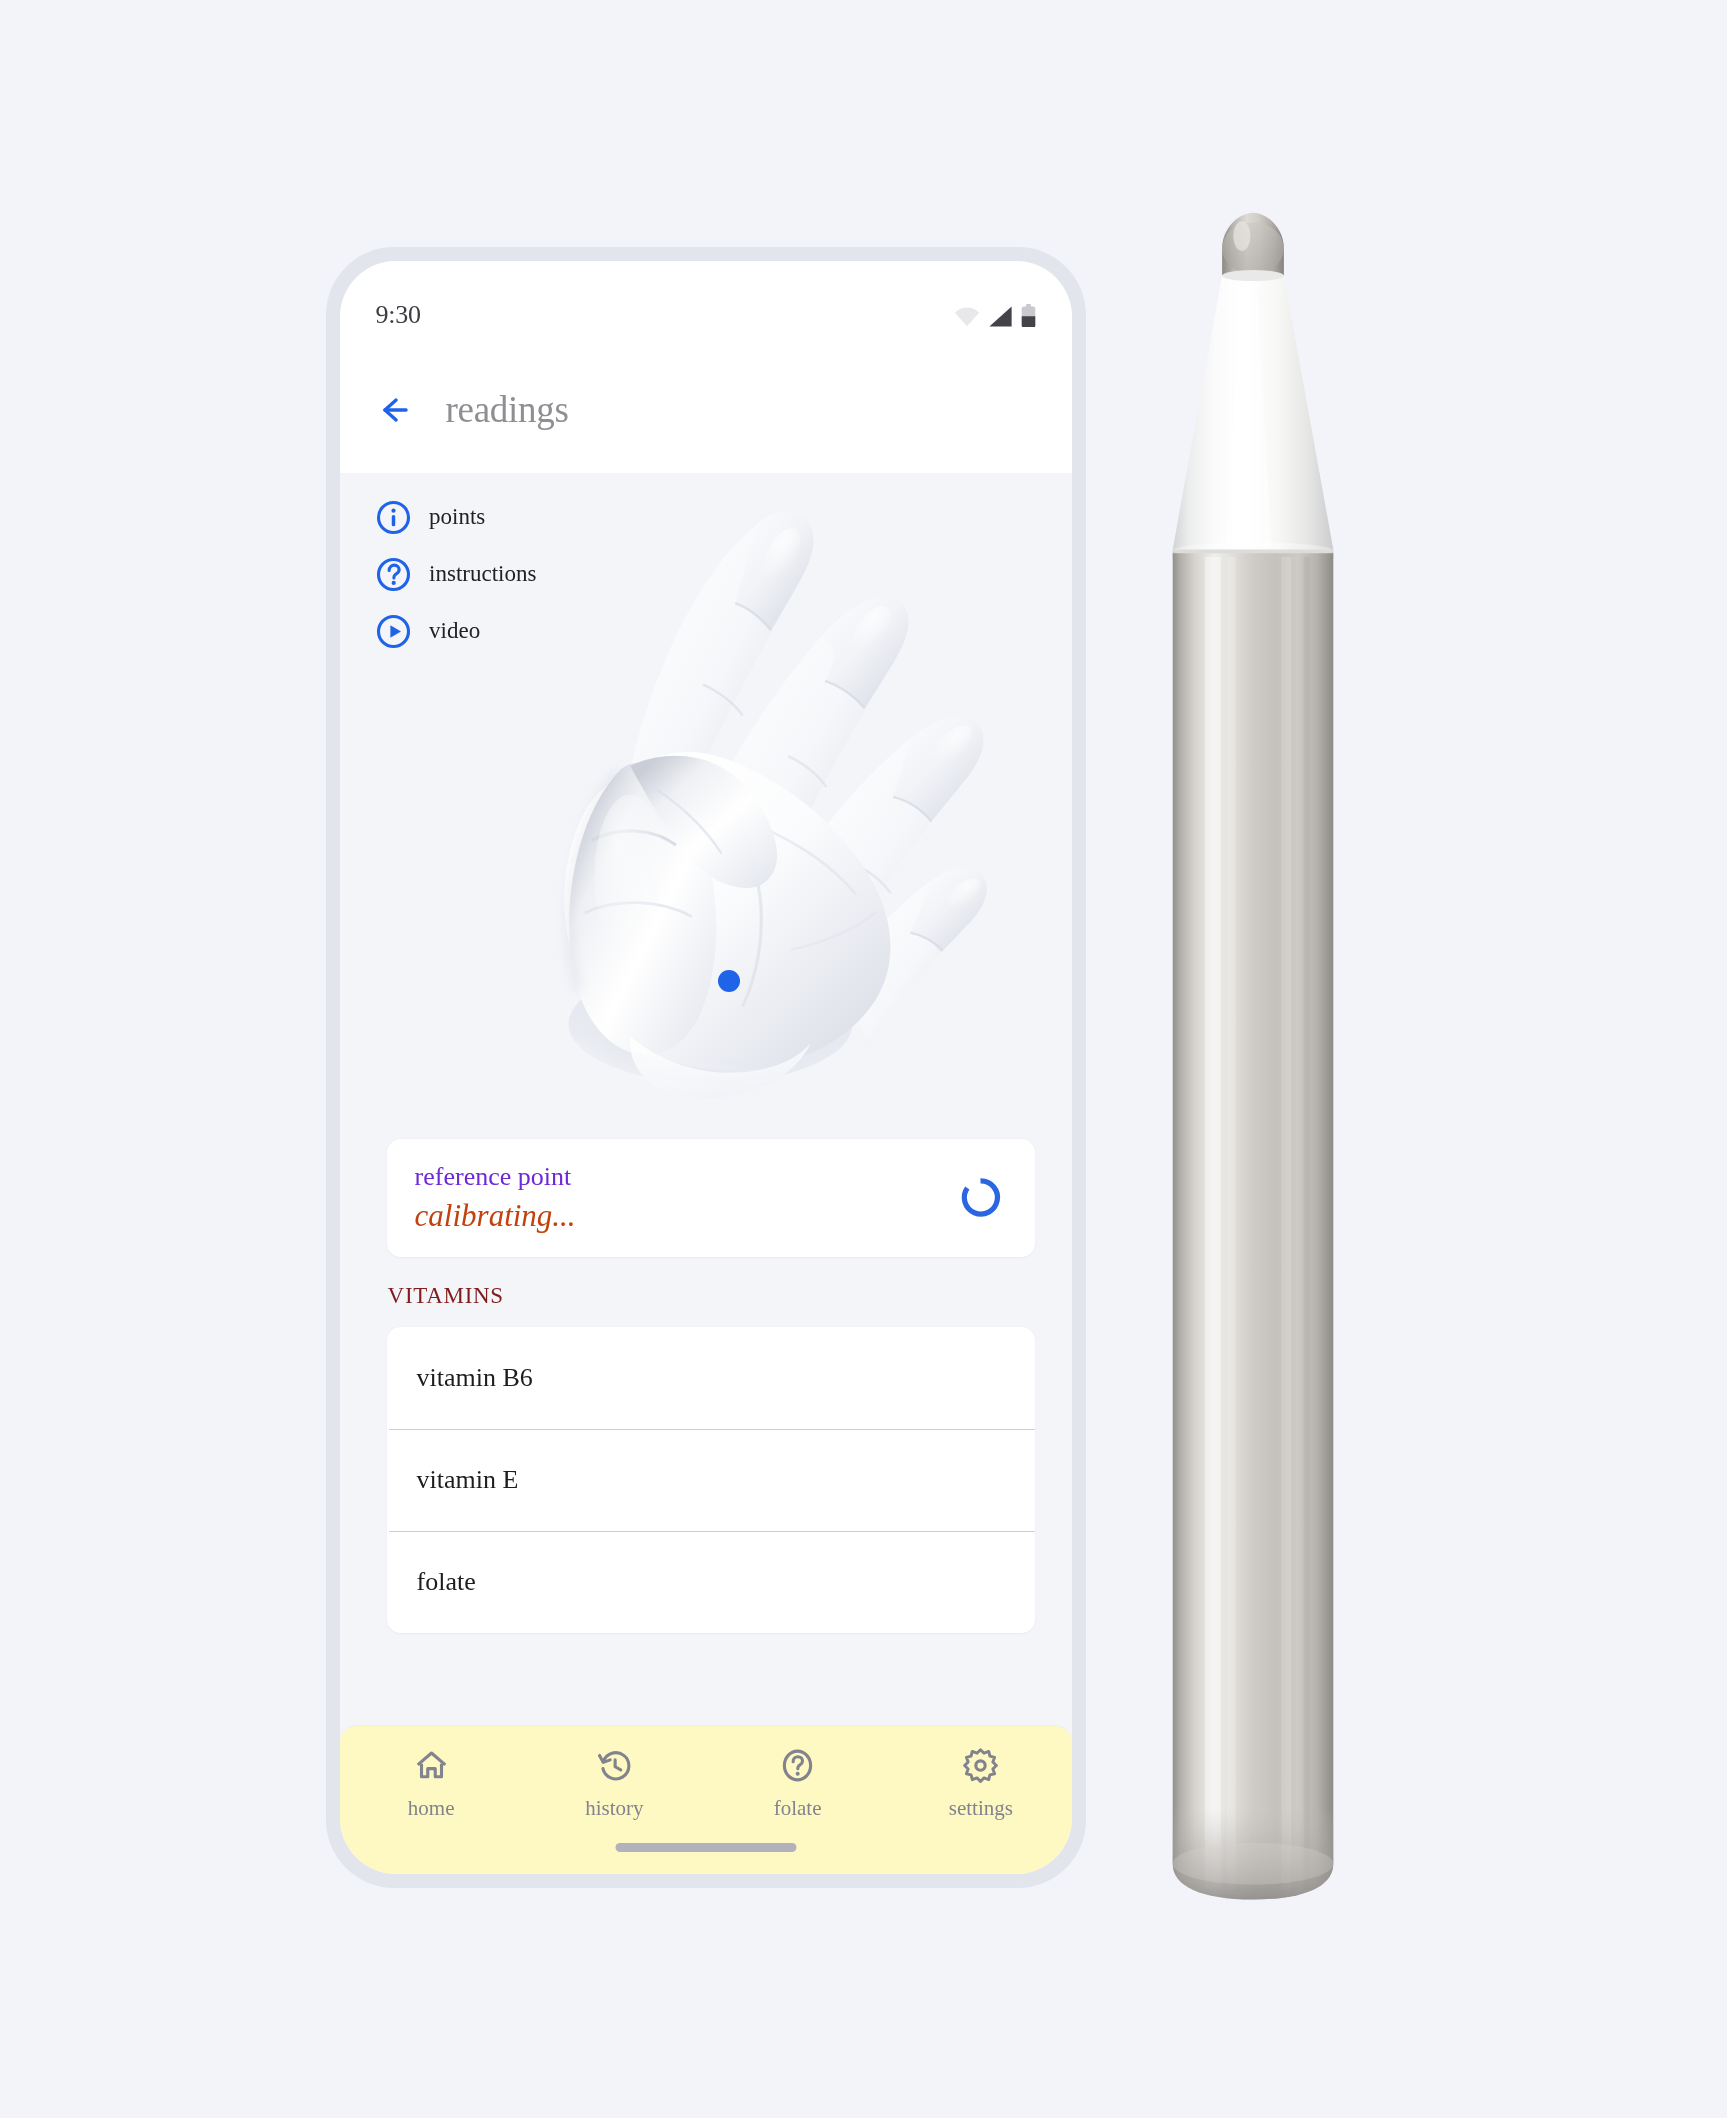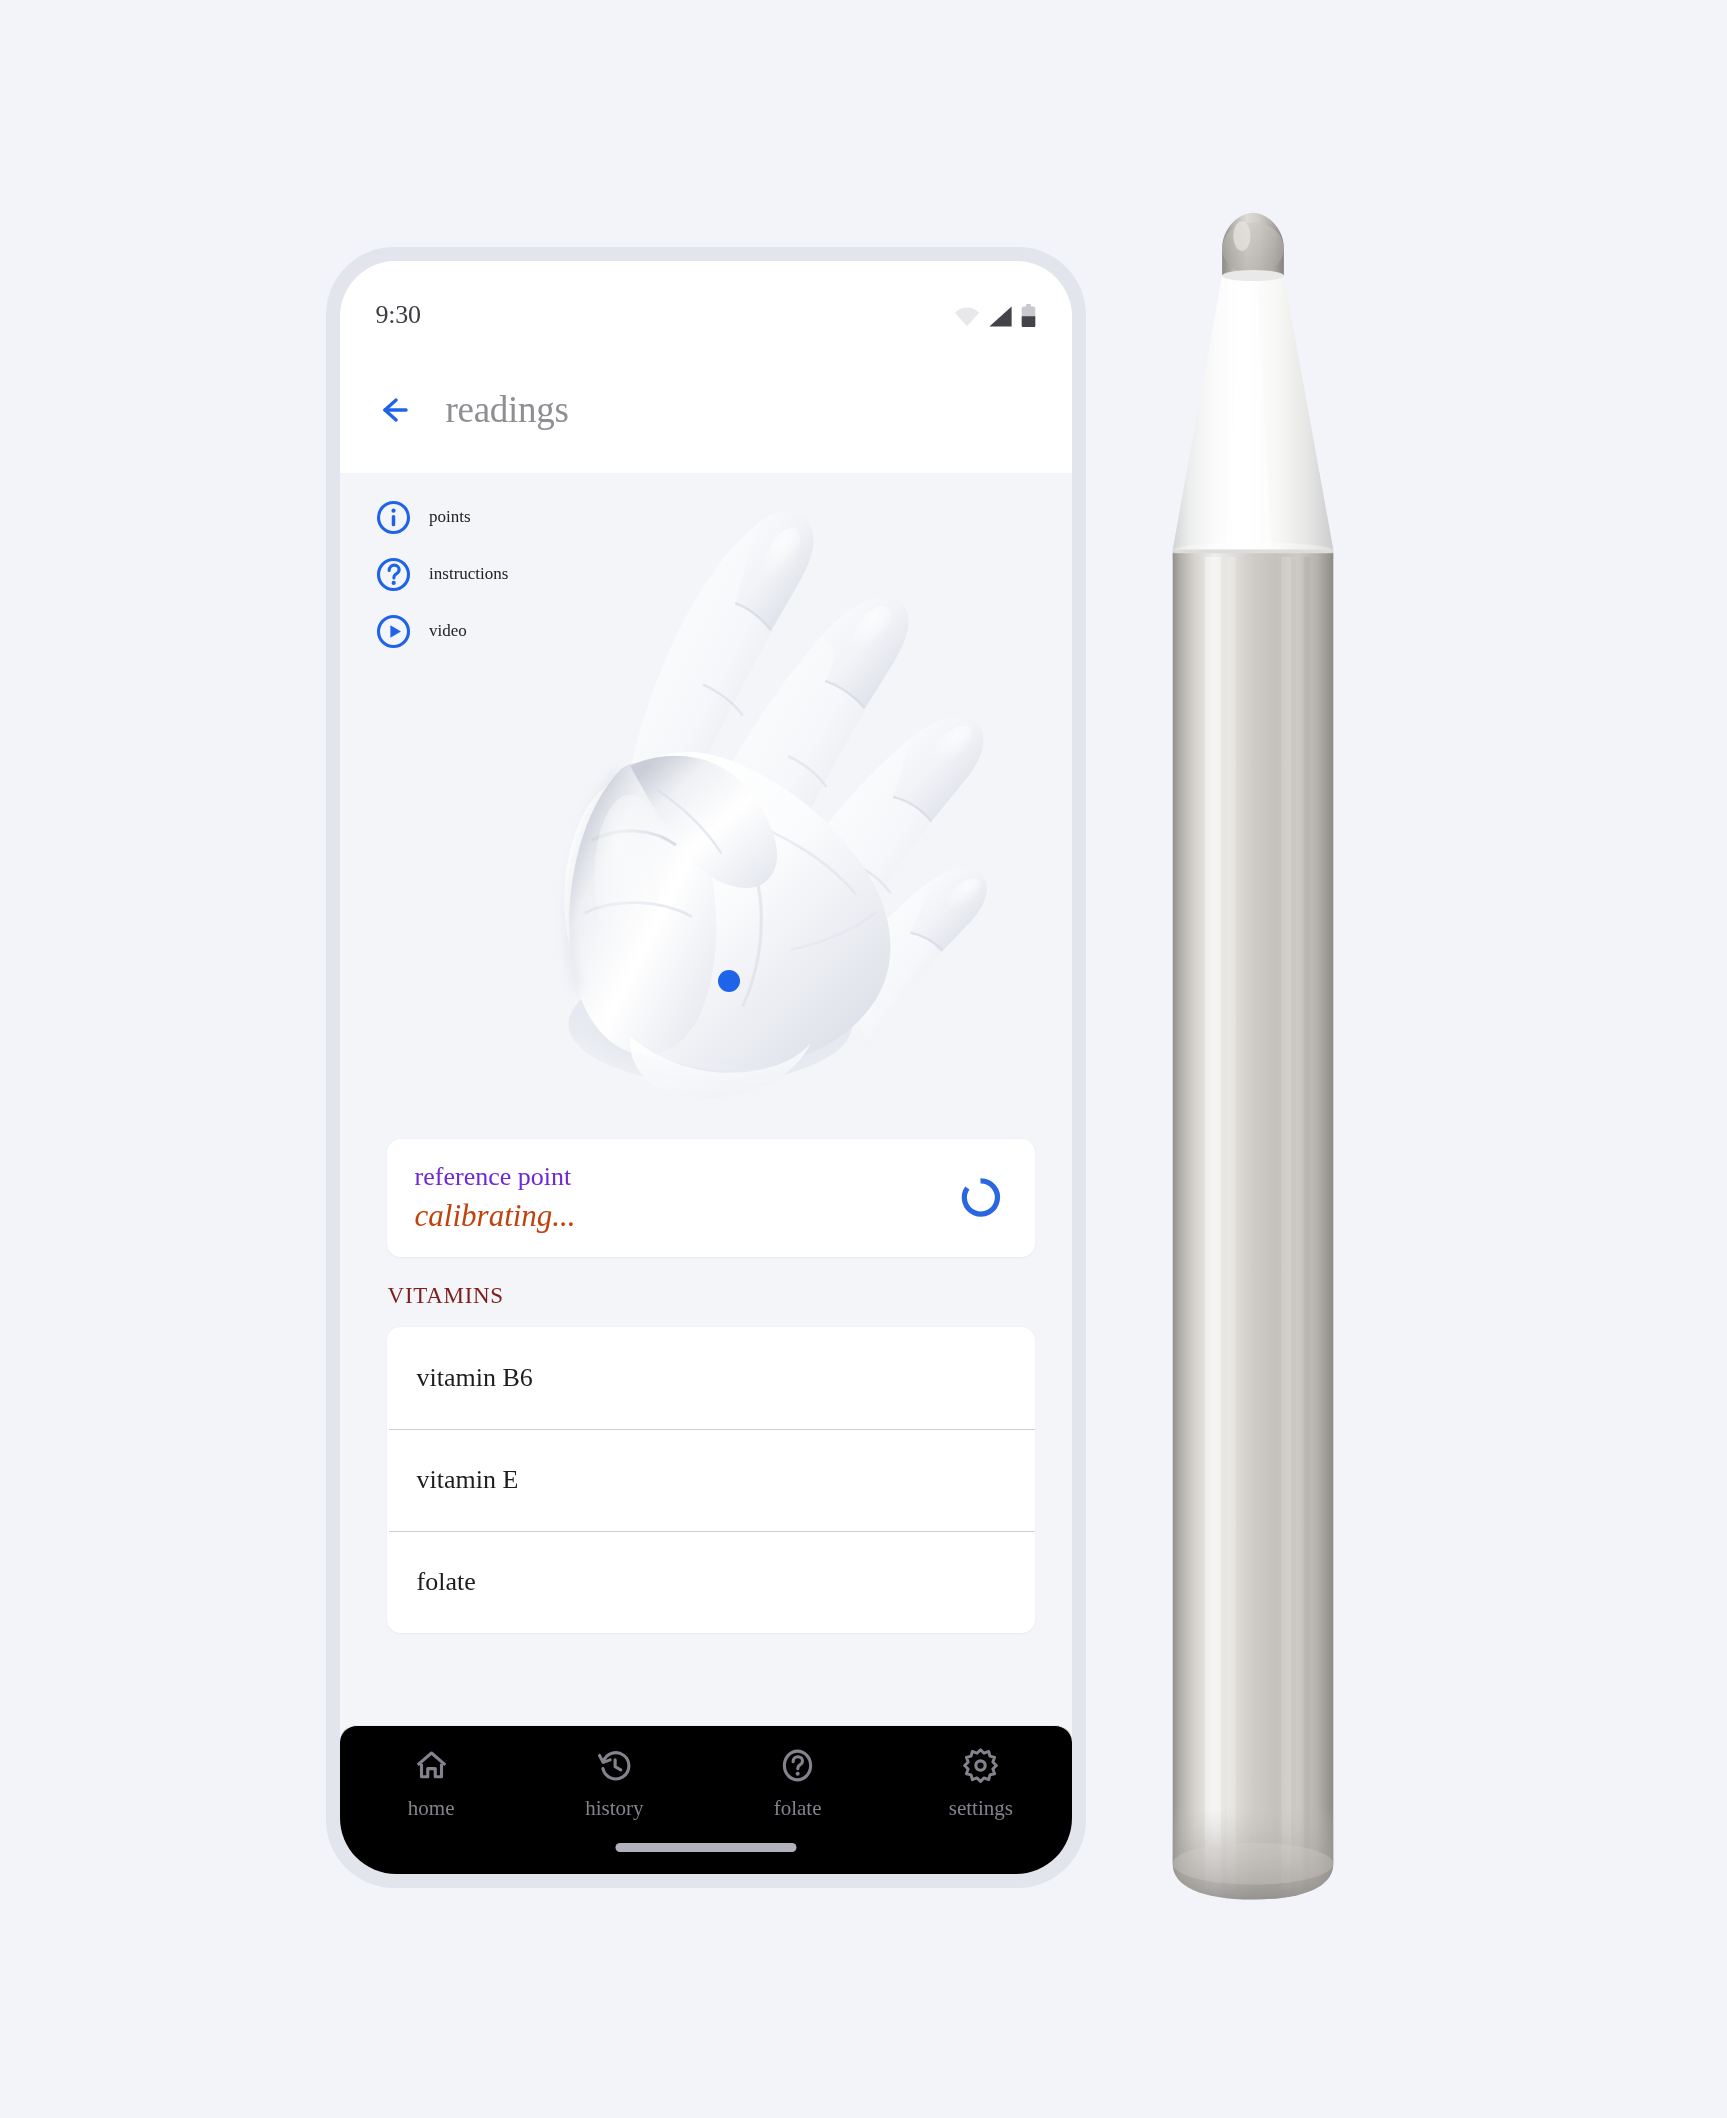--- a/index.html
+++ b/index.html
@@ -110,21 +110,21 @@
     width: 383px;
   }
   .qlink {
     display: flex;
     align-items: center;
     height: 57px;
     cursor: pointer;
   }
   .qlink-icon { width: 35px; height: 35px; flex: 0 0 auto; }
   .qlink-label {
-    font-size: 17px;
+    font-size: 23px;
     color: #222225;
     margin-left: 18.5px;
     font-weight: 400;
     text-align: center;
   }
 
   
   .hand-wrap {
     position: absolute;
     left: 105px; top: 7.4px;
@@ -210,21 +210,21 @@
     color: #1d1d20;
     font-weight: 400;
   }
 
   
   .bottom-nav {
     position: absolute;
     left: 0; bottom: 0;
     width: 100%;
     height: 149px;
-    background: #000000;
+    background: #fef9c3;
     border-top: 1.2px solid #eceef4;
     display: flex;
     align-items: flex-start;
     padding-top: 22px;
     border-radius: 17px;
   }
   .nav-item {
     flex: 1 1 0;
     display: flex;
     flex-direction: column;

